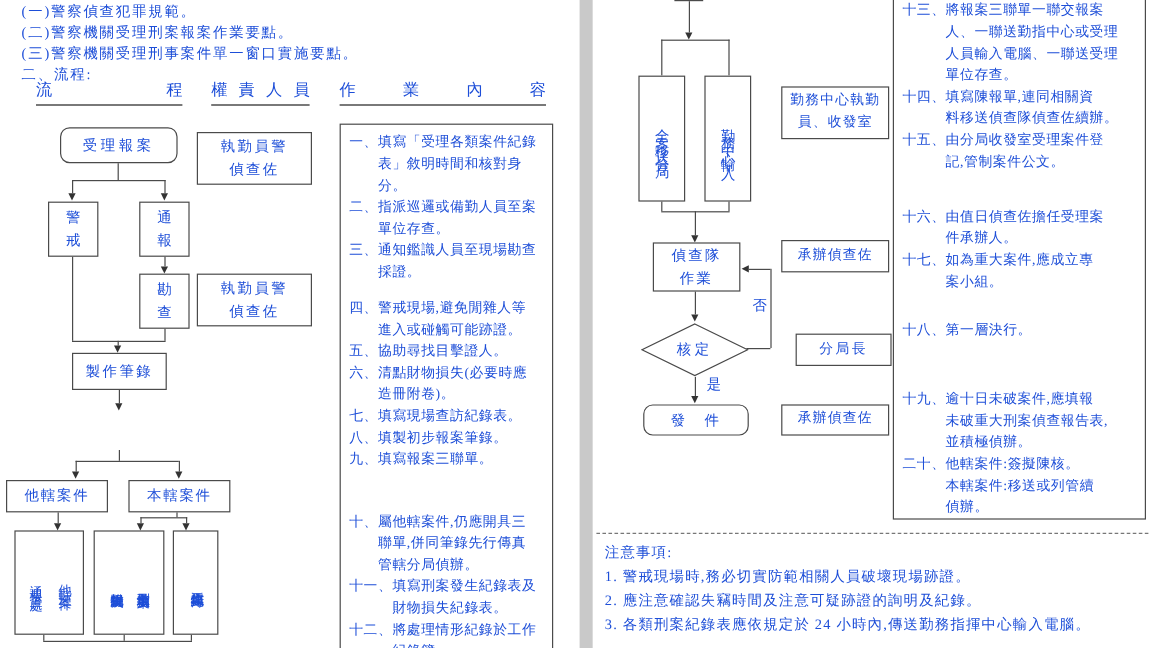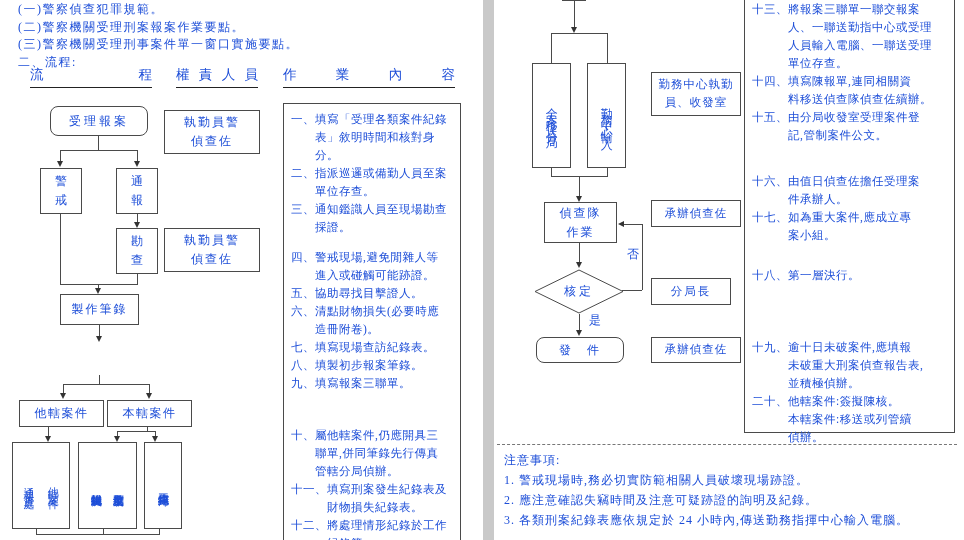--- a/index.html
+++ b/index.html
@@ -26,21 +26,21 @@
        padding-bottom:3px;text-align:justify;text-align-last:justify;letter-spacing:0;}
   .cbox{position:absolute;border:1px solid #4a4a4a;background:#fff;box-sizing:border-box;}
   .citems{padding:6px 7px;font-size:11.5px;line-height:18px;letter-spacing:0.5px;}
   .citem{display:flex;}
   .cnum{flex:none;}
   .ctext{white-space:pre-line;}
   .gap-a{margin-top:12px;}
   .gap-b{margin-top:34px;}
   .gap-c{margin-top:28px;}
   .gap-d{margin-top:22px;}
-  .gap-e{margin-top:54px;}
+  .gap-e{margin-top:40px;}
   .lbl{position:absolute;font-size:12px;letter-spacing:1px;}
   .dashline{position:absolute;border-top:1px dashed #777;height:0;}
   .notes{position:absolute;left:10px;top:450px;font-size:12px;line-height:20px;letter-spacing:1px;}
   .dia-wrap{position:absolute;display:flex;align-items:center;justify-content:center;}
   .dia-wrap svg{position:absolute;left:0;top:0;}
   .dia-label{position:relative;font-size:12px;letter-spacing:3px;}
 </style>
 </head>
 <body>
 
@@ -67,21 +67,21 @@
 戒</div>
     <div class="box pre" style="left:116px;top:168px;width:42px;height:46px;letter-spacing:0;">通
 報</div>
     <div class="box pre" style="left:116px;top:228px;width:42px;height:46px;letter-spacing:0;">勘
 查</div>
     <div class="box pre" style="left:164px;top:228px;width:96px;height:44px;letter-spacing:2px;">執勤員警
 偵查佐</div>
 
     <div class="box" style="left:60px;top:294px;width:79px;height:31px;letter-spacing:2px;">製作筆錄</div>
 
-    <div class="box" style="left:19px;top:400px;width:85px;height:27px;letter-spacing:1.5px;">他轄案件</div>
+    <div class="box" style="left:5px;top:400px;width:85px;height:27px;letter-spacing:1.5px;">他轄案件</div>
     <div class="box" style="left:107px;top:400px;width:85px;height:27px;letter-spacing:1.5px;">本轄案件</div>
 
     <div class="box" style="left:12px;top:442px;width:58px;height:87px;">
       <span class="vtxt" style="font-size:11px;line-height:2.2;letter-spacing:4px;">他轄案件
 通報查處</span>
     </div>
     <div class="box" style="left:78px;top:442px;width:59px;height:87px;">
       <span class="vtxt" style="font-size:11px;line-height:2.0;letter-spacing:0;">填寫發生刑案及
 財物損失紀錄表</span>
     </div>
@@ -224,21 +224,21 @@
 
     <div class="vl" style="left:85px;top:243px;height:19px;"></div>
     <div class="ahd" style="left:81.5px;top:262px;"></div>
 
     <div class="dia-wrap" style="left:40px;top:269px;width:90px;height:45px;">
       <svg width="90" height="45">
         <polygon points="45,1 89,22.5 45,44 1,22.5" fill="#fff" stroke="#4a4a4a" stroke-width="1"></polygon>
       </svg>
       <span class="dia-label">核定</span>
     </div>
-    <div class="box" style="left:157px;top:278px;width:80px;height:27px;font-size:11.5px;letter-spacing:2px;text-align:right;">分局長</div>
+    <div class="box" style="left:169px;top:278px;width:80px;height:27px;font-size:11.5px;letter-spacing:2px;text-align:right;">分局長</div>
 
     <div class="lbl" style="left:95px;top:312px;">是</div>
     <div class="vl" style="left:85px;top:314px;height:16px;"></div>
     <div class="ahd" style="left:81.5px;top:330px;"></div>
 
     <div class="box round" style="left:42px;top:337px;width:88px;height:26px;letter-spacing:2px;">發　件</div>
     <div class="box" style="left:157px;top:337px;width:90px;height:26px;font-size:11.5px;letter-spacing:1px;">承辦偵查佐</div>
 
     <div class="cbox" style="left:250px;top:-8px;width:211px;height:441px;">
       <div class="citems" style="padding-top:7px;">

